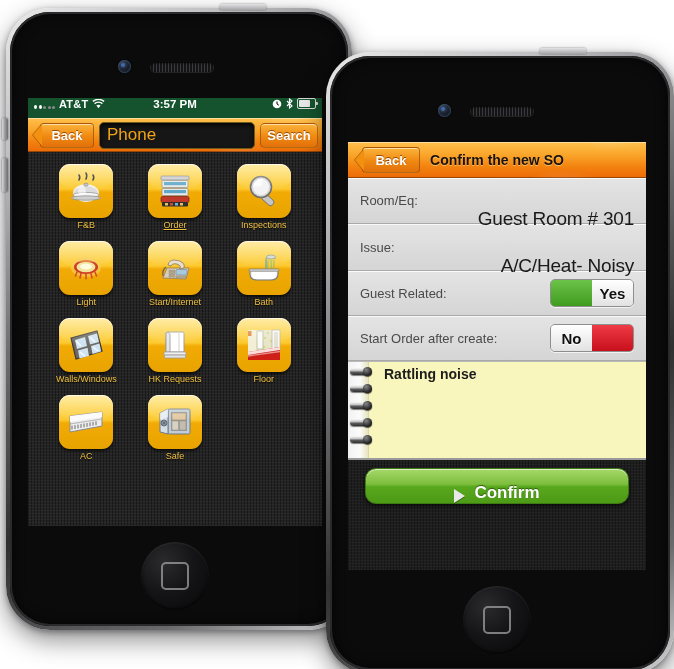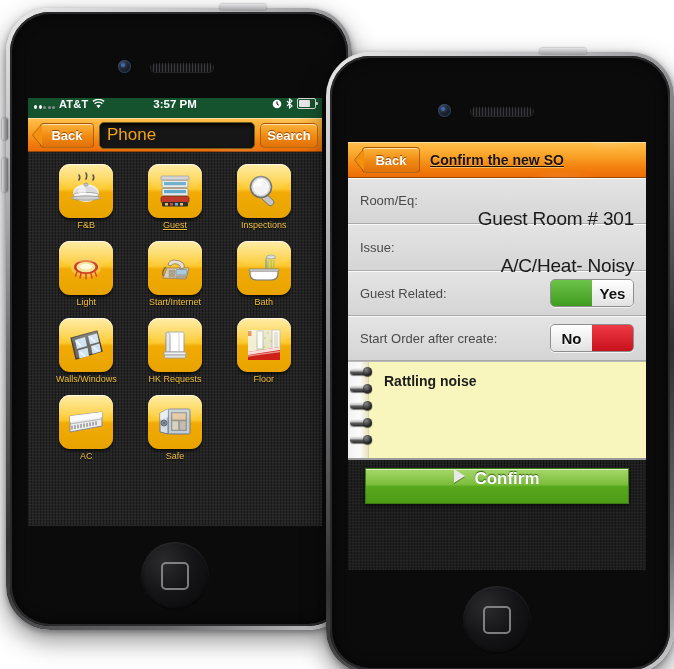--- a/index.html
+++ b/index.html
@@ -140,29 +140,29 @@
           border-top:1px solid #b9b9b9;border-bottom:2px solid #9a9a9a;}
   .np-margin{position:absolute;left:0;top:0;bottom:0;width:20px;
           background:linear-gradient(90deg,#f2f2f2,#fbfbfb 60%,#e6e4c0);
           border-right:1px solid #d8d6b4;}
   .ring{position:absolute;left:2px;width:22px;height:7px;border-radius:4px;
           background:linear-gradient(180deg,#fbfbfb 0%,#c9c9c9 35%,#5a5a5a 62%,#2f2f2f 100%);
           box-shadow:0 1px 1px rgba(0,0,0,.5);}
   .ring::after{content:"";position:absolute;right:0;top:-1px;width:9px;height:9px;border-radius:50%;
           background:radial-gradient(circle at 35% 30%,#888,#1d1d1d 70%);
           box-shadow:0 1px 1px rgba(0,0,0,.6);}
-  .np-text{position:absolute;left:30px;top:11px;right:8px;
+  .np-text{position:absolute;left:30px;top:4px;right:8px;
           font-size:14px;font-weight:bold;color:#1c1c1c;padding-left:6px;}
 
   .confirm-wrap{position:absolute;left:0;right:0;display:flex;justify-content:center;}
-  .confirm{width:88%;height:34px;border-radius:0;
+  .confirm{width:88%;height:34px;border-radius:11px;
           background:linear-gradient(180deg,#a7d86a 0%,#7cbe3d 45%,#58a81d 52%,#4d9a16 100%);
           border:1px solid #3c7a12;
           box-shadow:inset 0 1px 0 rgba(255,255,255,.6), 0 2px 4px rgba(0,0,0,.6);
-          display:flex;align-items:flex-start;justify-content:center;gap:9px;}
+          display:flex;align-items:flex-end;justify-content:center;gap:9px;}
   .confirm .tri{width:0;height:0;border-top:7px solid transparent;border-bottom:7px solid transparent;
           border-left:11px solid #e8e8e8;filter:drop-shadow(0 1px 0 rgba(0,0,0,.4));}
   .confirm span{color:#fff;font-size:17px;font-weight:bold;text-shadow:0 -1px 1px rgba(40,80,10,.9);}
 </style>
 </head>
 <body>
 
 <div class="stage">
 
   <div class="phone" style="left:6px;top:8px;width:338px;height:614px;">
@@ -247,21 +247,21 @@
                   <rect x="7" y="17.5" width="26" height="7" rx="1" fill="#e9e9e9" stroke="#8a8a8a" stroke-width=".7"></rect>
                   <rect x="9" y="19" width="22" height="3.2" fill="#5fa8c8"></rect>
                   <rect x="6" y="25.5" width="28" height="6" rx="1.5" fill="#c0392b" stroke="#7a2119" stroke-width=".7"></rect>
                   <rect x="7" y="31" width="26" height="4.5" rx="1" fill="#2f2f2f"></rect>
                   <rect x="10" y="32" width="3" height="2.5" fill="#e8c060"></rect>
                   <rect x="15" y="32" width="3" height="2.5" fill="#c84b3c"></rect>
                   <rect x="20" y="32" width="3" height="2.5" fill="#6fb8d8"></rect>
                   <rect x="25" y="32" width="3" height="2.5" fill="#e8c060"></rect>
                 </svg>
               </div>
-              <div class="cell-label sel">Guest</div>
+              <div class="cell-label sel">Order</div>
             </div>
 
             <div class="cell">
               <div class="app-icon">
                 <svg width="40" height="40" viewBox="0 0 40 40">
                   <rect x="20" y="21" width="15" height="6.5" rx="3" transform="rotate(42 20 21)" fill="#c6c6c6" stroke="#6f6f6f" stroke-width=".9"></rect>
                   <circle cx="17" cy="16" r="10.5" fill="#d8d8d8" stroke="#6f6f6f" stroke-width="1.6"></circle>
                   <circle cx="17" cy="16" r="8" fill="#f3f3f3"></circle>
                   <path d="M11 14 a8 8 0 0 1 7-5" stroke="#fff" stroke-width="2.4" fill="none" stroke-linecap="round"></path>
                   <ellipse cx="14.5" cy="13" rx="3.5" ry="2.4" fill="#ffffff" opacity=".8"></ellipse>
@@ -427,21 +427,21 @@
     <div class="phone-inner">
       <div class="camera" style="left:108px;top:48px;"></div>
       <div class="speaker" style="left:140px;top:50px;width:64px;"></div>
 
       <div class="screen" style="left:18px;top:86px;width:298px;height:428px;">
 
         <div class="navbar" style="height:36px;padding:0 6px;">
           <div class="backbtn" style="width:56px;height:24px;border-radius:4px;font-size:13px;margin-left:8px;">
             <span>Back</span>
           </div>
-          <div class="navtitle" style="font-size:14px;text-decoration:underline;">Confirm the new SO</div>
+          <div class="navtitle" style="font-size:14px;">Confirm the new SO</div>
         </div>
 
         <div class="formbg" style="top:36px;bottom:0;">
 
           <div class="frow" style="height:45px;">
             <span class="frow-label">Room/Eq:</span>
             <span class="frow-value">Guest Room # 301</span>
           </div>
 
           <div class="frow" style="height:46px;">

